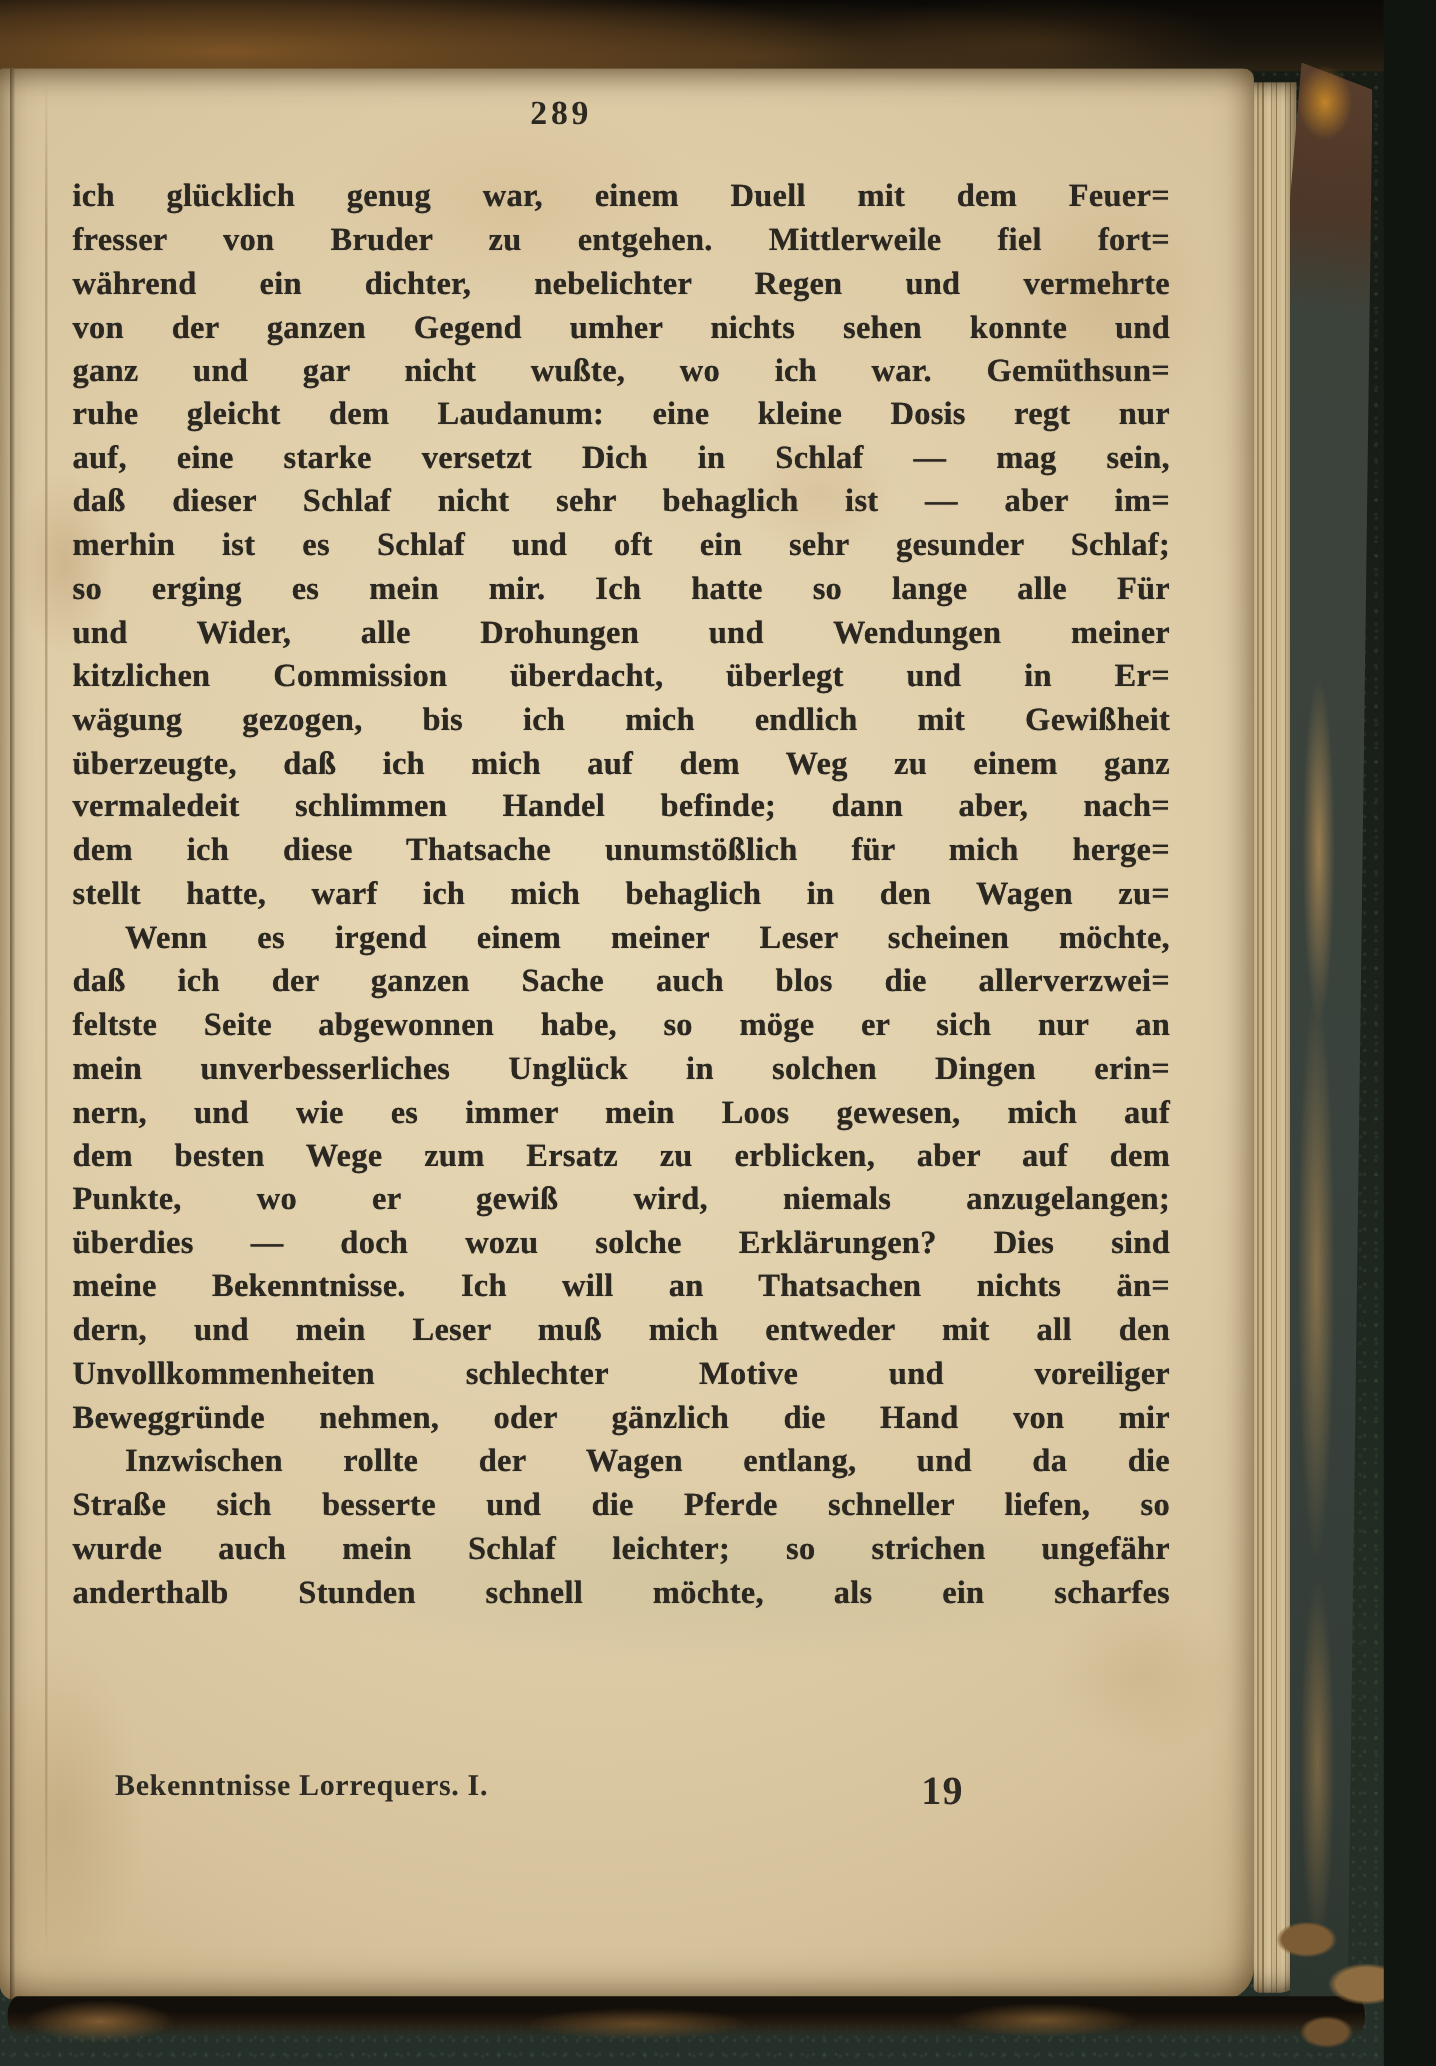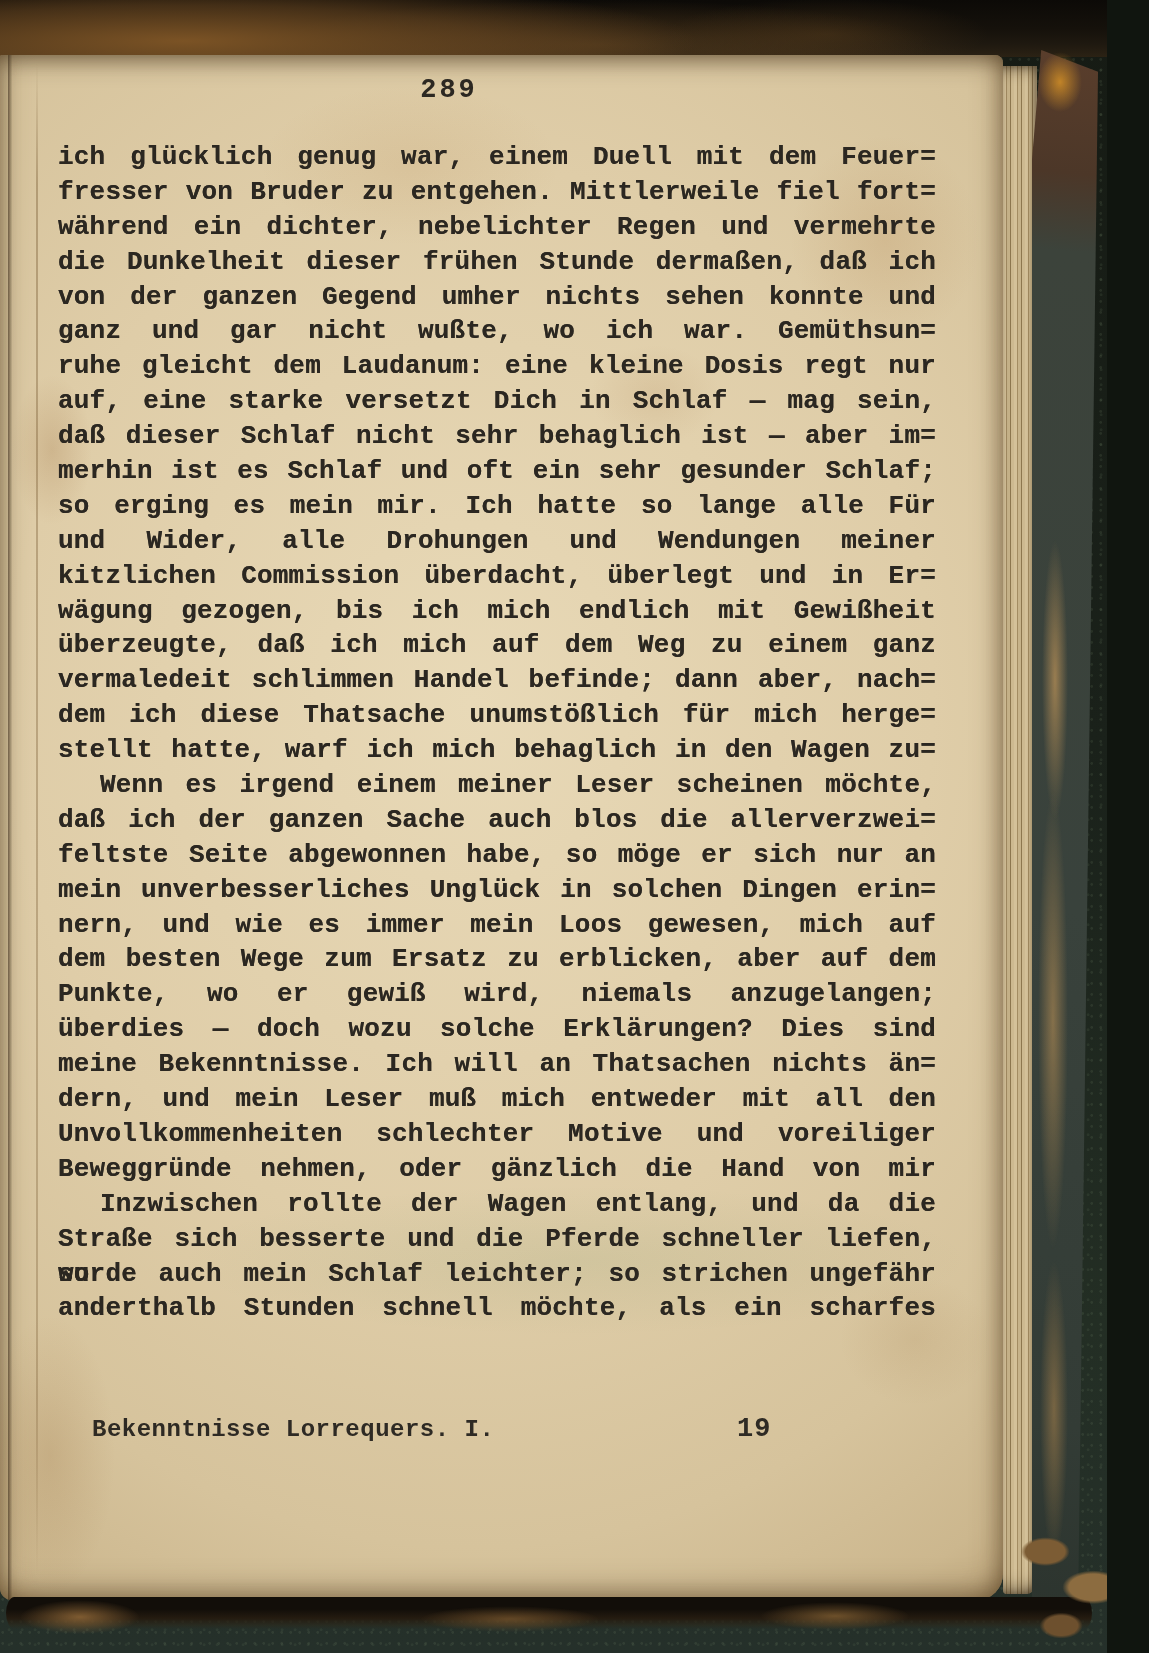--- a/index.html
+++ b/index.html
@@ -1,18 +1,18 @@
 <!DOCTYPE html>
 <html><head>
 <meta charset="utf-8">
 <style>
   html,body{margin:0;padding:0;background:#10150f;}
   .scan{
     position:relative;width:1107px;height:1653px;overflow:hidden;
-    font-family:Liberation Mono, monospace;
+    font-family:Liberation Serif, serif;
     background:
       radial-gradient(circle at 30% 40%, rgba(130,150,115,.14) 0 1px, transparent 1.7px),
       radial-gradient(circle at 70% 65%, rgba(90,110,85,.18) 0 1px, transparent 1.8px),
       linear-gradient(180deg,#161b14 0%,#1a211a 45%,#232e24 80%,#25302a 100%);
     background-size:9px 11px,13px 15px,100% 100%;
   }
 
   
   .binding{
     position:absolute;left:0;top:0;width:1149px;height:57px;
@@ -55,21 +55,21 @@
   .ln{
     font-size:26px;font-weight:bold;line-height:34.9px;height:34.9px;
     text-align:justify;text-align-last:justify;white-space:normal;
     letter-spacing:.2px;word-spacing:1px;
     text-shadow:0 0 .6px rgba(43,39,33,.8);
   }
   .ln.end{text-align-last:left;}
   .ln.ind{text-indent:42px;}
   .footer{position:absolute;left:0;top:1361px;width:900px;color:#2e2a24;}
   .footer .sig{position:absolute;left:92px;top:0;font-size:24px;font-weight:bold;letter-spacing:.5px;}
-  .footer .num{position:absolute;left:737px;top:-2px;font-size:27px;font-weight:bold;letter-spacing:1px;}
+  .footer .num{position:absolute;left:737px;top:-2px;font-size:32px;font-weight:bold;letter-spacing:1px;}
 
   
   .fore-edge{
     position:absolute;left:1003px;top:66px;width:34px;height:1528px;
     border-radius:0 0 12px 4px;
     background:repeating-linear-gradient(90deg,#d4c199 0 3px,#a38c62 3px 4px,#c7b38a 4px 7px,#8d774f 7px 8px,#cdb990 8px 11px);
     box-shadow:inset -4px 0 6px rgba(40,28,14,.4), inset 0 14px 14px -10px rgba(40,28,14,.5), inset 0 -16px 16px -10px rgba(40,28,14,.5);
   }
 
   
@@ -120,21 +120,20 @@
     <div class="stain st7"></div>
     <div class="gutter-line"></div>
     <div class="fold-line"></div>
 
     <div class="pagenum">289</div>
 
     <div class="text">
       <div class="ln">ich glücklich genug war, einem Duell mit dem Feuer=</div>
       <div class="ln">fresser von Bruder zu entgehen. Mittlerweile fiel fort=</div>
       <div class="ln">während ein dichter, nebelichter Regen und vermehrte</div>
-      <div class="ln">die Dunkelheit dieser frühen Stunde dermaßen, daß ich</div>
       <div class="ln">von der ganzen Gegend umher nichts sehen konnte und</div>
       <div class="ln">ganz und gar nicht wußte, wo ich war. Gemüthsun=</div>
       <div class="ln">ruhe gleicht dem Laudanum: eine kleine Dosis regt nur</div>
       <div class="ln">auf, eine starke versetzt Dich in Schlaf — mag sein,</div>
       <div class="ln">daß dieser Schlaf nicht sehr behaglich ist — aber im=</div>
       <div class="ln">merhin ist es Schlaf und oft ein sehr gesunder Schlaf;</div>
       <div class="ln">so erging es mein mir. Ich hatte so lange alle Für</div>
       <div class="ln">und Wider, alle Drohungen und Wendungen meiner</div>
       <div class="ln">kitzlichen Commission überdacht, überlegt und in Er=</div>
       <div class="ln">wägung gezogen, bis ich mich endlich mit Gewißheit</div>

